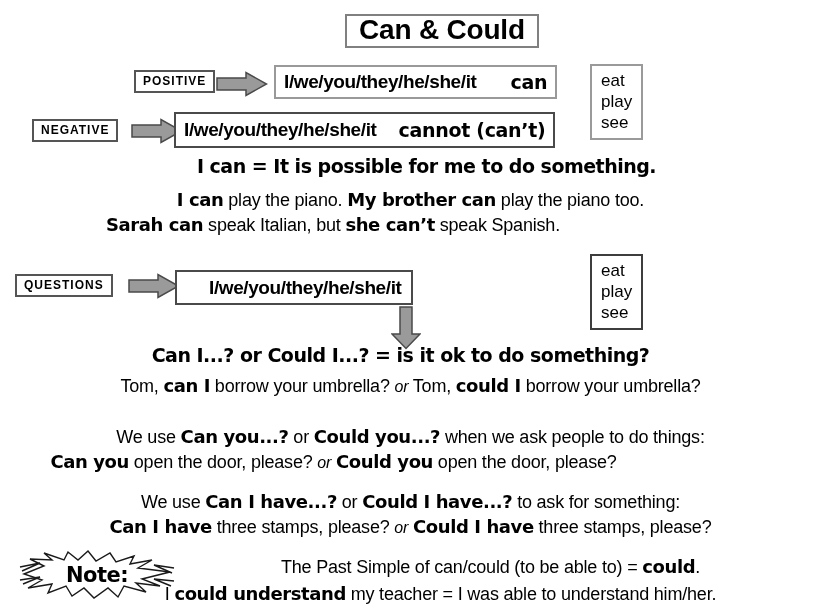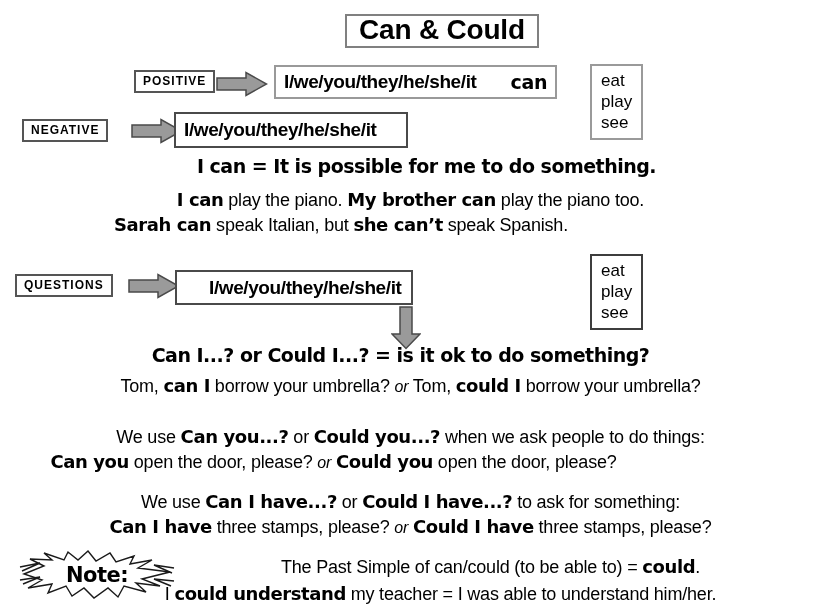--- a/index.html
+++ b/index.html
@@ -140,46 +140,47 @@
     <polygon class="arrow-poly" points="1,7 30,7 30,1.5 50.5,13 30,24.5 30,19 1,19"></polygon>
   </svg>
 </div>
 
 <div class="abs pattern-box" style="left:274px; top:65px; height:30px; padding:0 8px;">
   <span class="pron">I/we/you/they/he/she/it</span>
   <span style="display:inline-block;width:34px;"></span>
   <span class="modal">can</span>
 </div>
 
-<div class="abs tag-box" style="left:22px; top:119px;">
+<div class="abs tag-box" style="left:32px; top:119px;">
   <span>NEGATIVE</span>
 </div>
 
 <div class="abs arrow-right" style="left:131px; top:118px;">
   <svg viewBox="0 0 52 26" preserveAspectRatio="none">
     <polygon class="arrow-poly" points="1,7 30,7 30,1.5 50.5,13 30,24.5 30,19 1,19"></polygon>
   </svg>
 </div>
 
 <div class="abs pattern-box thin" style="left:174px; top:112px; height:32px; padding:0 8px;">
   <span class="pron">I/we/you/they/he/she/it</span>
   <span style="display:inline-block;width:22px;"></span>
+  <span class="modal">cannot (can’t)</span>
 </div>
 
 <div class="abs verb-box" style="left:590px; top:64px;">
   <div>eat</div>
   <div>play</div>
   <div>see</div>
 </div>
 
 <div class="abs line big-bold" style="left:0; top:157px; width:821px; text-align:center;margin-left:16px;">I can = It is possible for me to do something.</div>
 
 <div class="abs line ex" style="left:0; top:191px; width:821px; text-align:center;"><b>I can</b><span> play the piano. </span><b>My brother can</b><span> play the piano too.</span></div>
 
-<div class="abs line ex" style="left:8px; top:216px; width:666px; text-align:center;"><b>Sarah can</b><span> speak Italian, but </span><b>she can’t</b><span> speak Spanish.</span></div>
+<div class="abs line ex" style="left:0; top:216px; width:666px; text-align:center;"><b>Sarah can</b><span> speak Italian, but </span><b>she can’t</b><span> speak Spanish.</span></div>
 
 <div class="abs tag-box" style="left:15px; top:274px;">
   <span>QUESTIONS</span>
 </div>
 
 <div class="abs arrow-right" style="left:128px; top:273px;">
   <svg viewBox="0 0 52 26" preserveAspectRatio="none">
     <polygon class="arrow-poly" points="1,7 30,7 30,1.5 50.5,13 30,24.5 30,19 1,19"></polygon>
   </svg>
 </div>

